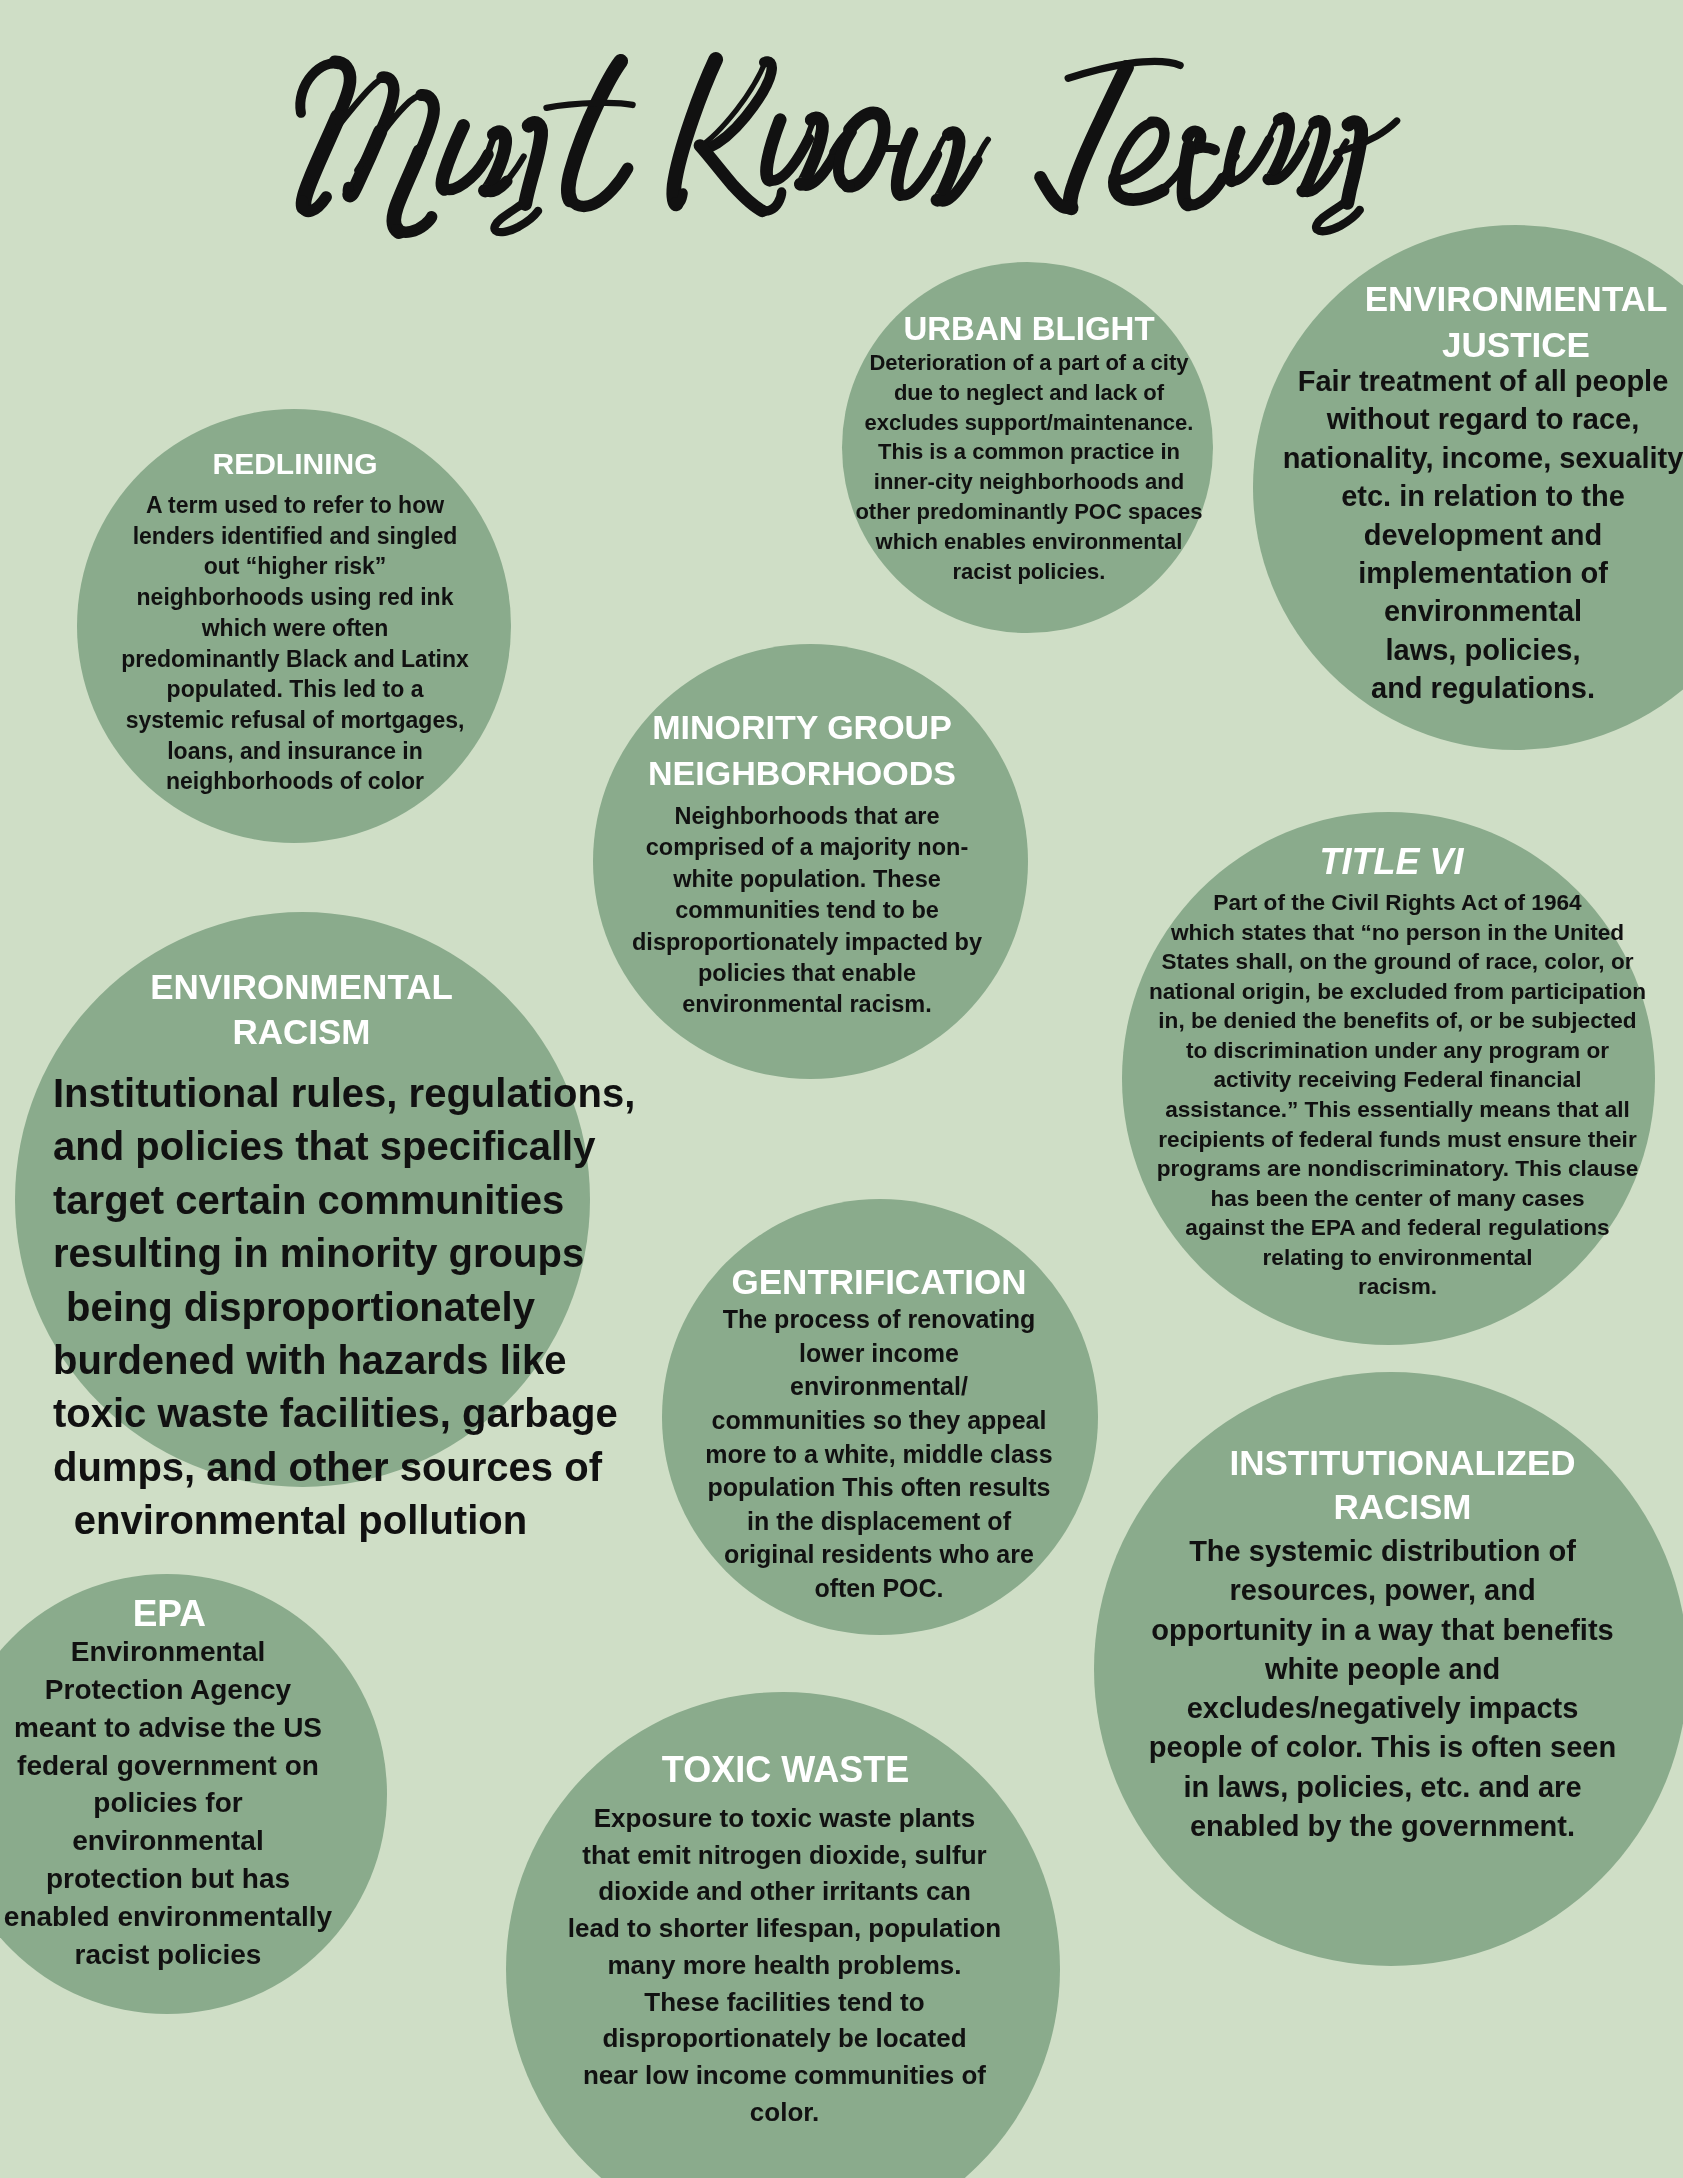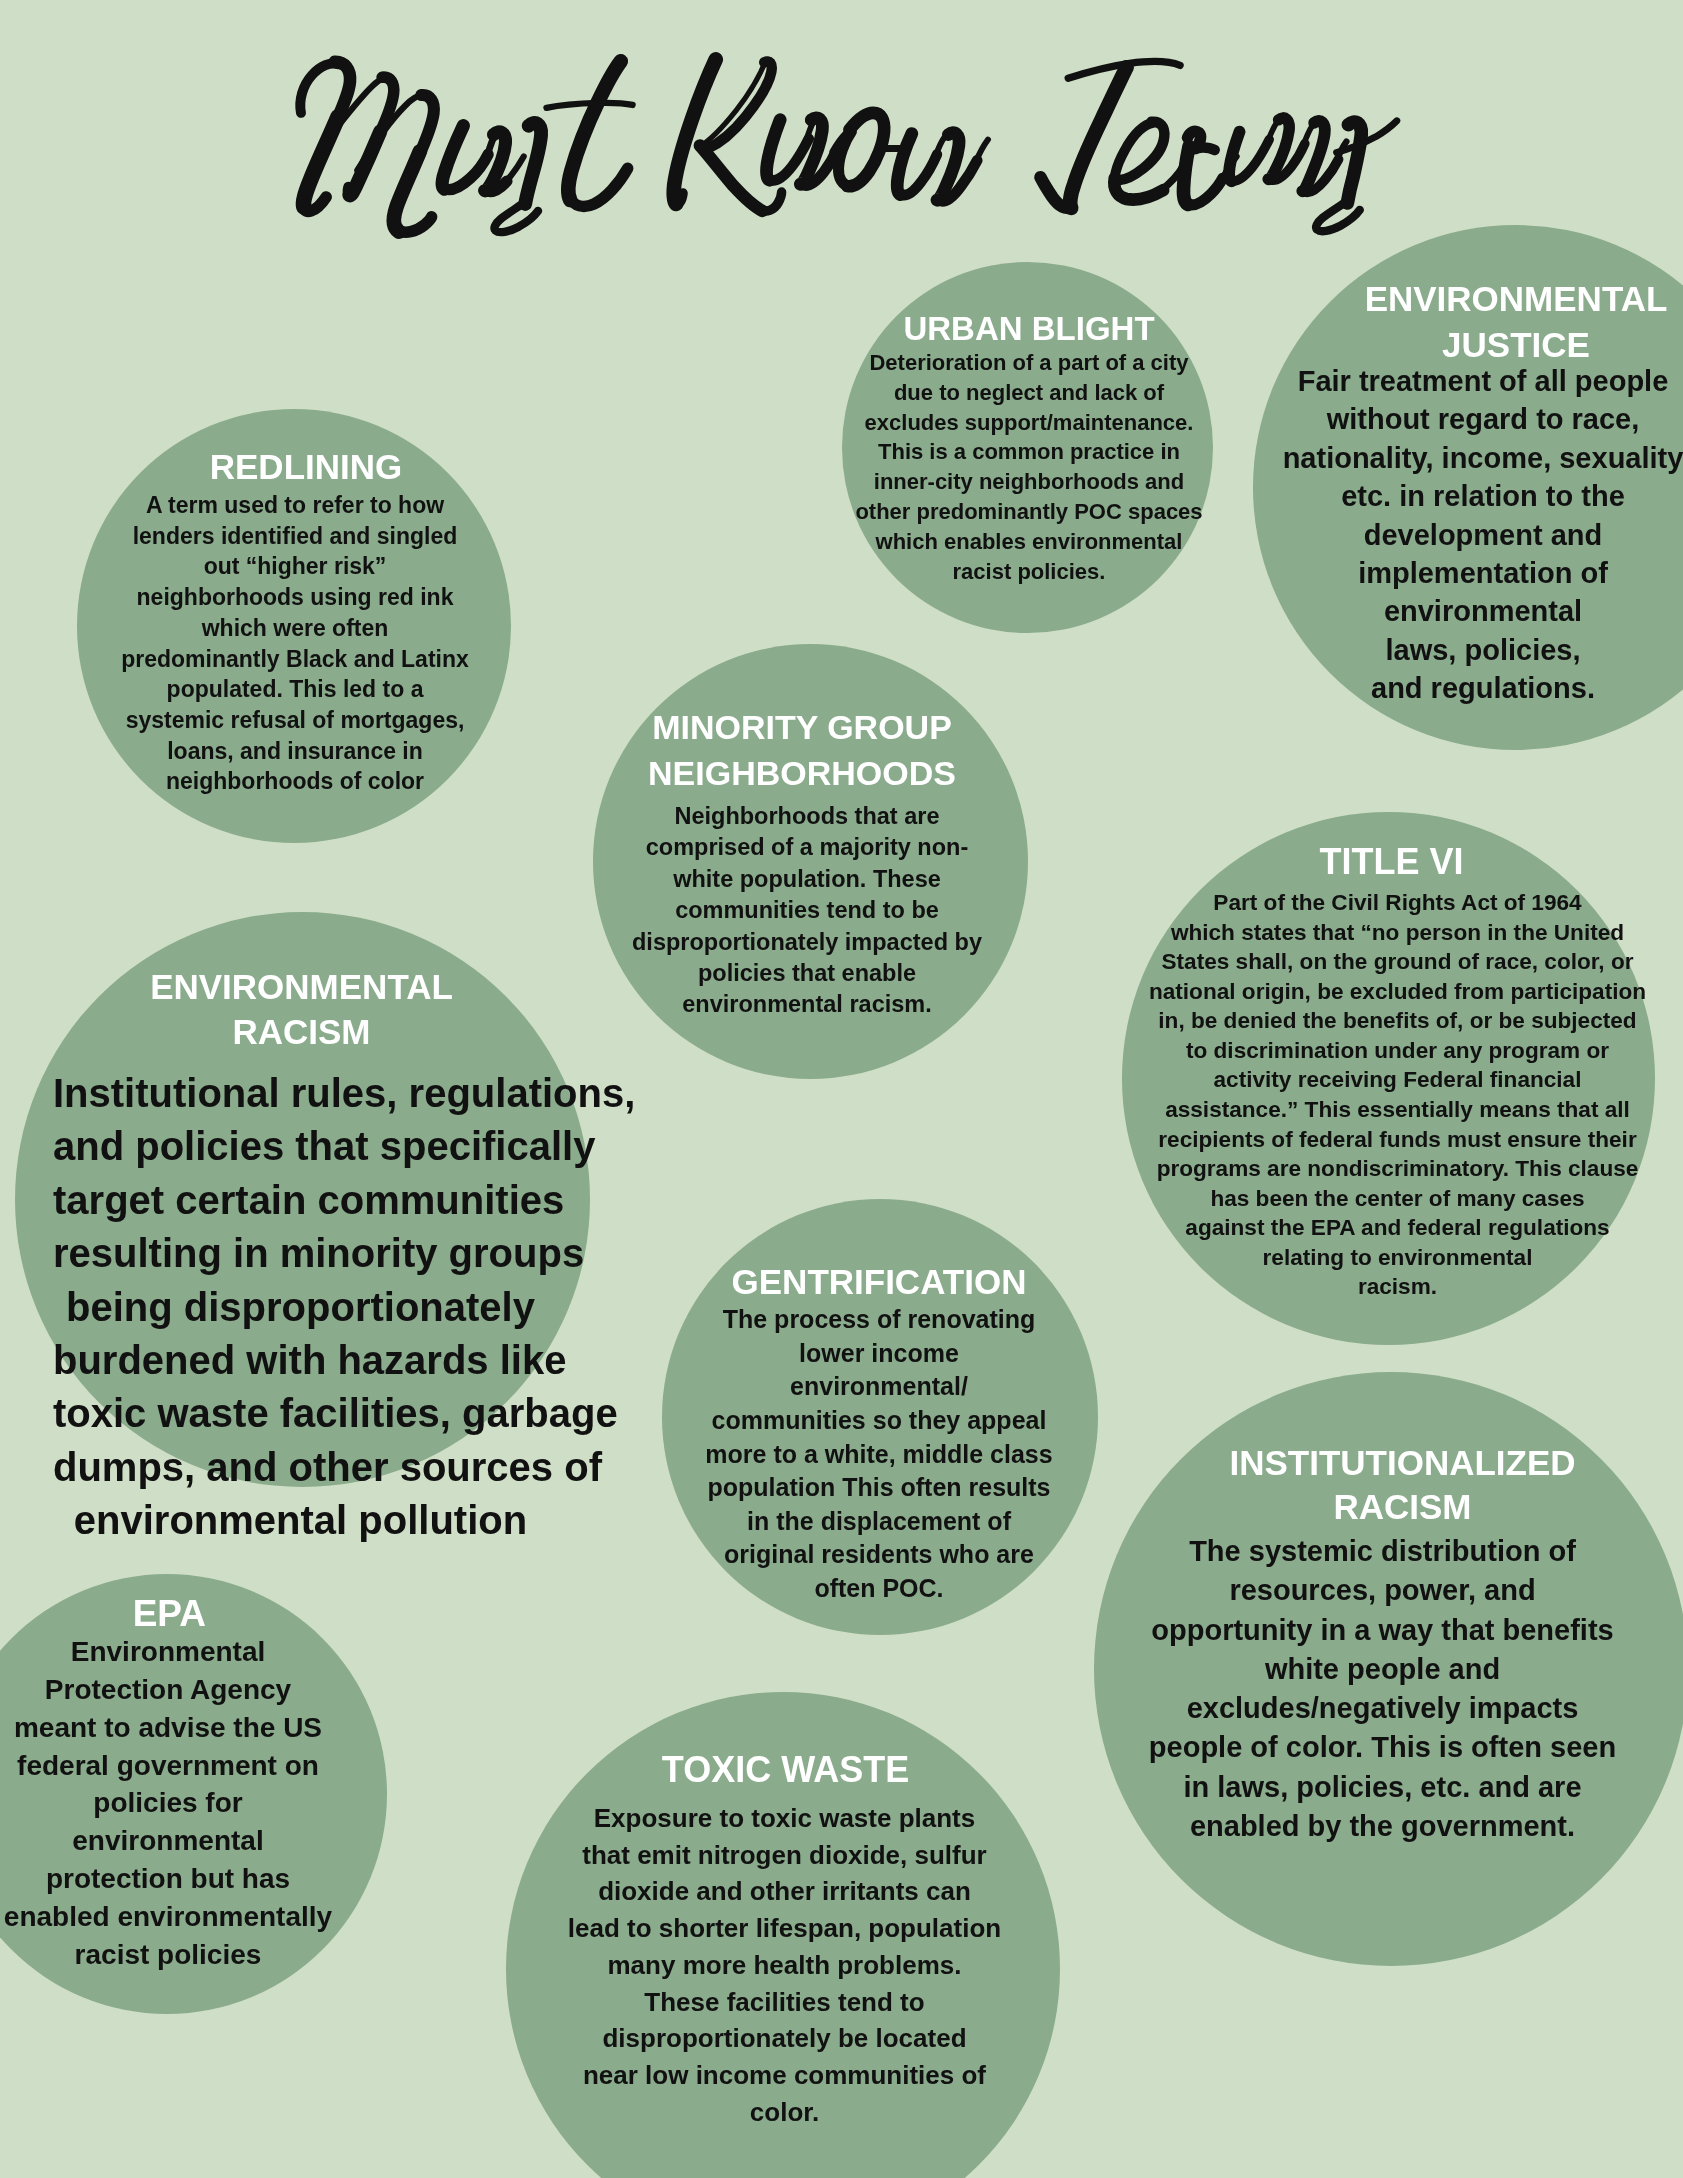--- a/index.html
+++ b/index.html
@@ -25,21 +25,21 @@
   <div class="bubble" style="left:842px;top:262px;width:371px;height:371px;"></div>
   <div class="bubble" style="left:1253px;top:225px;width:525px;height:525px;"></div>
   <div class="bubble" style="left:593px;top:644px;width:435px;height:435px;"></div>
   <div class="bubble" style="left:15px;top:912px;width:575px;height:575px;"></div>
   <div class="bubble" style="left:1122px;top:812px;width:533px;height:533px;"></div>
   <div class="bubble" style="left:662px;top:1199px;width:436px;height:436px;"></div>
   <div class="bubble" style="left:1094px;top:1372px;width:594px;height:594px;"></div>
   <div class="bubble" style="left:-53px;top:1574px;width:440px;height:440px;"></div>
   <div class="bubble" style="left:506px;top:1692px;width:554px;height:554px;"></div>
 
-  <div class="tblock hd" style="left:118px;top:444px;width:376px;font-size:35px;line-height:1.3;text-align:center;">
+  <div class="tblock hd" style="left:107px;top:444px;width:376px;font-size:30px;line-height:1.3;text-align:center;">
       <span class="ln">REDLINING</span>
     </div>
   <div class="tblock bd" style="left:107px;top:490px;width:376px;font-size:23px;line-height:1.3357;">
       <span class="ln">A term used to refer to how</span>
       <span class="ln">lenders identified and singled</span>
       <span class="ln">out “higher risk”</span>
       <span class="ln">neighborhoods using red ink</span>
       <span class="ln">which were often</span>
       <span class="ln">predominantly Black and Latinx</span>
       <span class="ln">populated. This led to a</span>
@@ -96,21 +96,21 @@
       <span class="ln">Institutional rules, regulations,</span>
       <span class="ln">and policies that specifically</span>
       <span class="ln">target certain communities</span>
       <span class="ln">resulting in minority groups</span>
       <span class="ln">being disproportionately</span>
       <span class="ln">burdened with hazards like</span>
       <span class="ln">toxic waste facilities, garbage</span>
       <span class="ln">dumps, and other sources of</span>
       <span class="ln">environmental pollution</span>
     </div>
-  <div class="tblock hd" style="left:1134px;top:839px;width:515px;font-size:36px;line-height:1.3;">
+  <div class="tblock hd" style="left:1134px;top:839px;width:515px;font-size:36px;line-height:1.3;font-style:italic;">
       <span class="ln">TITLE VI</span>
     </div>
   <div class="tblock bd" style="left:1140px;top:888px;width:515px;font-size:22.6px;line-height:1.3085;">
       <span class="ln">Part of the Civil Rights Act of 1964</span>
       <span class="ln">which states that “no person in the United</span>
       <span class="ln">States shall, on the ground of race, color, or</span>
       <span class="ln">national origin, be excluded from participation</span>
       <span class="ln">in, be denied the benefits of, or be subjected</span>
       <span class="ln">to discrimination under any program or</span>
       <span class="ln">activity receiving Federal financial</span>

